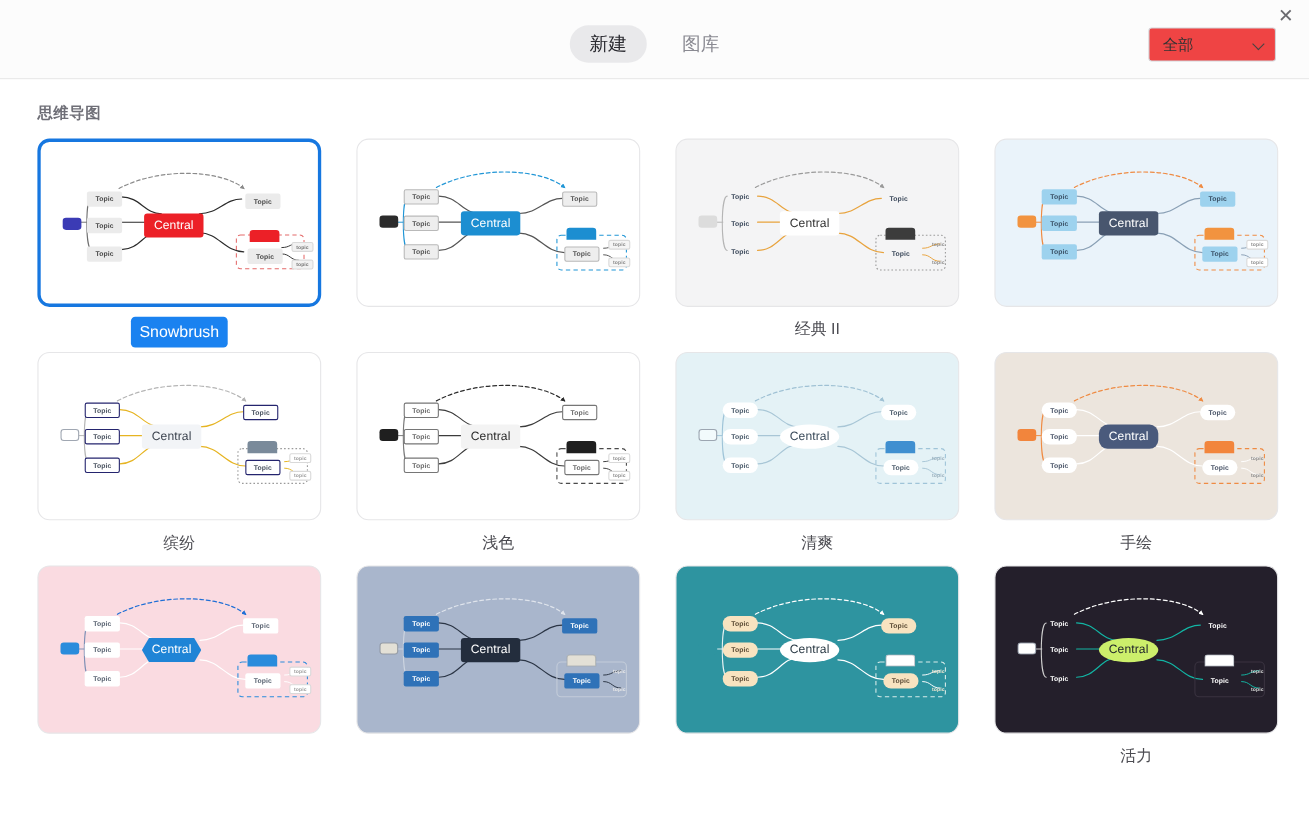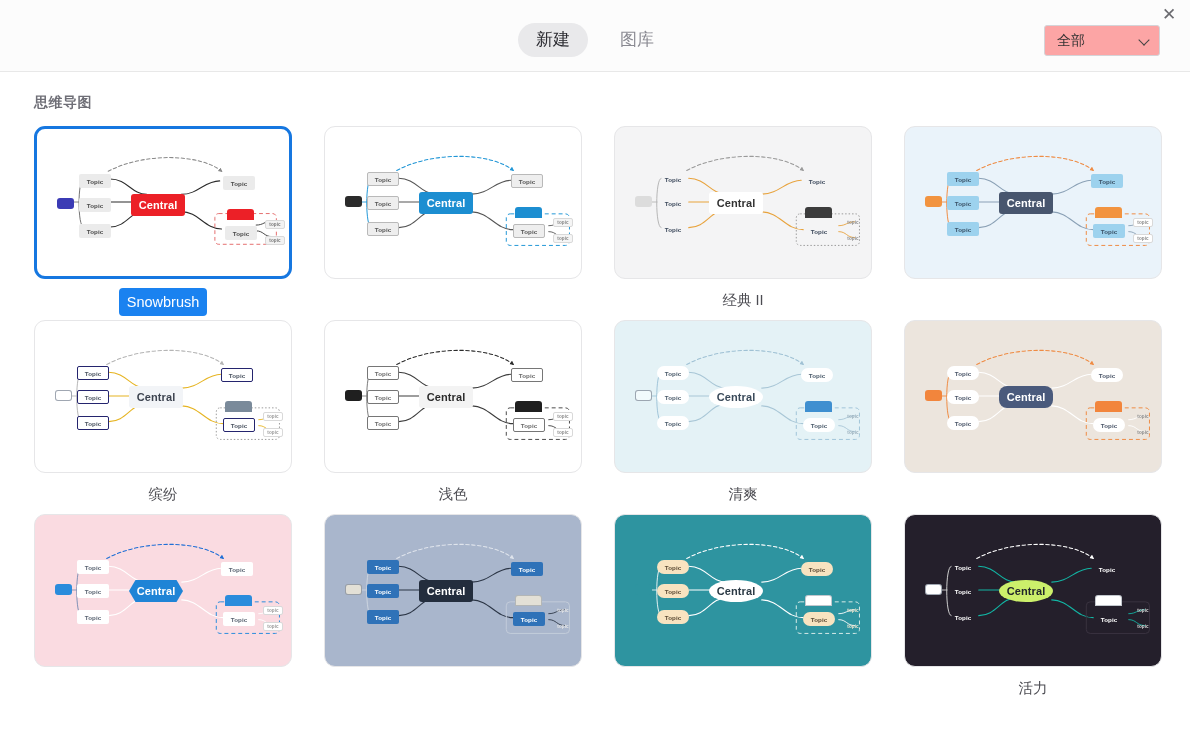--- a/index.html
+++ b/index.html
@@ -23,21 +23,21 @@
   }
   .tab {
     font-size: 17px; color: #8a8a92; padding: 6px 18px;
     border-radius: 18px; cursor: pointer; line-height: 1.3;
   }
   .tab.active { background: #e9e9eb; color: #2b2b31; }
 
   .filter-select {
     position: absolute; right: 30px; top: 25px;
     width: 116px; height: 31px;
-    background: #fca5a5; border: 1px solid #d4d4d8; border-radius: 3px;
+    background: #ef4444; border: 1px solid #d4d4d8; border-radius: 3px;
     display: flex; align-items: center; justify-content: space-between;
     padding: 0 9px 0 12px; cursor: pointer;
   }
   .filter-select .val { font-size: 14px; color: #333; }
   .chev { width: 11px; height: 11px; position: relative; }
   .chev::after {
     content: ""; position: absolute; left: 1px; top: 1px;
     width: 7px; height: 7px;
     border-right: 1.6px solid #444; border-bottom: 1.6px solid #444;
     transform: rotate(45deg);
@@ -76,21 +76,21 @@
   }
 
   
   .mm { position: absolute; inset: 0; }
   .mm svg { position: absolute; inset: 0; width: 100%; height: 100%; }
   .nd {
     position: absolute; font-size: 6.2px; font-weight: 700;
     display: flex; align-items: center; justify-content: center;
     white-space: nowrap; letter-spacing: .1px;
   }
-  .nd.central { font-size: 11px; font-weight: 700; }
+  .nd.central { font-size: 11px; font-weight: 400; }
   .nd.sub { font-size: 4.6px; font-weight: 600; }
   .marker { position: absolute; }
 </style>
 </head>
 <body>
 
 <div class="header">
   <div class="tabs">
     <div class="tab active">新建</div>
     <div class="tab">图库</div>
@@ -376,20 +376,21 @@
             <div class="nd topic" style="left: 42px; top: 45px; width: 32px; height: 14px; background: rgb(255, 255, 255); color: rgb(74, 85, 104); border-radius: 7px;">Topic</div>
             <div class="nd topic" style="left: 42px; top: 69px; width: 32px; height: 14px; background: rgb(255, 255, 255); color: rgb(74, 85, 104); border-radius: 7px;">Topic</div>
             <div class="nd topic" style="left: 42px; top: 95px; width: 32px; height: 14px; background: rgb(255, 255, 255); color: rgb(74, 85, 104); border-radius: 7px;">Topic</div>
             <div class="nd topic" style="left: 186px; top: 47px; width: 32px; height: 14px; background: rgb(255, 255, 255); color: rgb(74, 85, 104); border-radius: 7px;">Topic</div>
             <div class="nd topic" style="left: 188px; top: 97px; width: 32px; height: 14px; background: rgb(255, 255, 255); color: rgb(74, 85, 104); border-radius: 7px;">Topic</div>
             <div class="nd sub" style="left: 228px; top: 91px; width: 20px; height: 9px; background: transparent; color: rgb(141, 141, 141); border-radius: 2px;">topic</div>
             <div class="nd sub" style="left: 228px; top: 107px; width: 20px; height: 9px; background: transparent; color: rgb(141, 141, 141); border-radius: 2px;">topic</div>
             <div class="nd central" style="left: 94px; top: 65px; width: 54px; height: 22px; background: rgb(74, 90, 124); color: rgb(255, 255, 255); border-radius: 8px;">Central</div>
           </div>
         </div>
+        <div class="card-label">手绘</div>
       </div>
       <div class="card-wrap">
         <div class="card" style="background: rgb(250, 219, 225);">
           <div class="mm">
             <svg viewBox="0 0 258 153">
               <path d="M112,68 C96,68 92,52 74,52" fill="none" stroke="#ffffff" stroke-width="1.1" stroke-linecap="round"></path>
               <path d="M110,76 L74,76" fill="none" stroke="#ffffff" stroke-width="1.1" stroke-linecap="round"></path>
               <path d="M112,84 C96,84 92,102 74,102" fill="none" stroke="#ffffff" stroke-width="1.1" stroke-linecap="round"></path>
               <path d="M148,68 C166,68 172,54 188,54" fill="none" stroke="#ffffff" stroke-width="1.1" stroke-linecap="round"></path>
               <path d="M148,86 C166,86 172,104 190,104" fill="none" stroke="#ffffff" stroke-width="1.1" stroke-linecap="round"></path>

